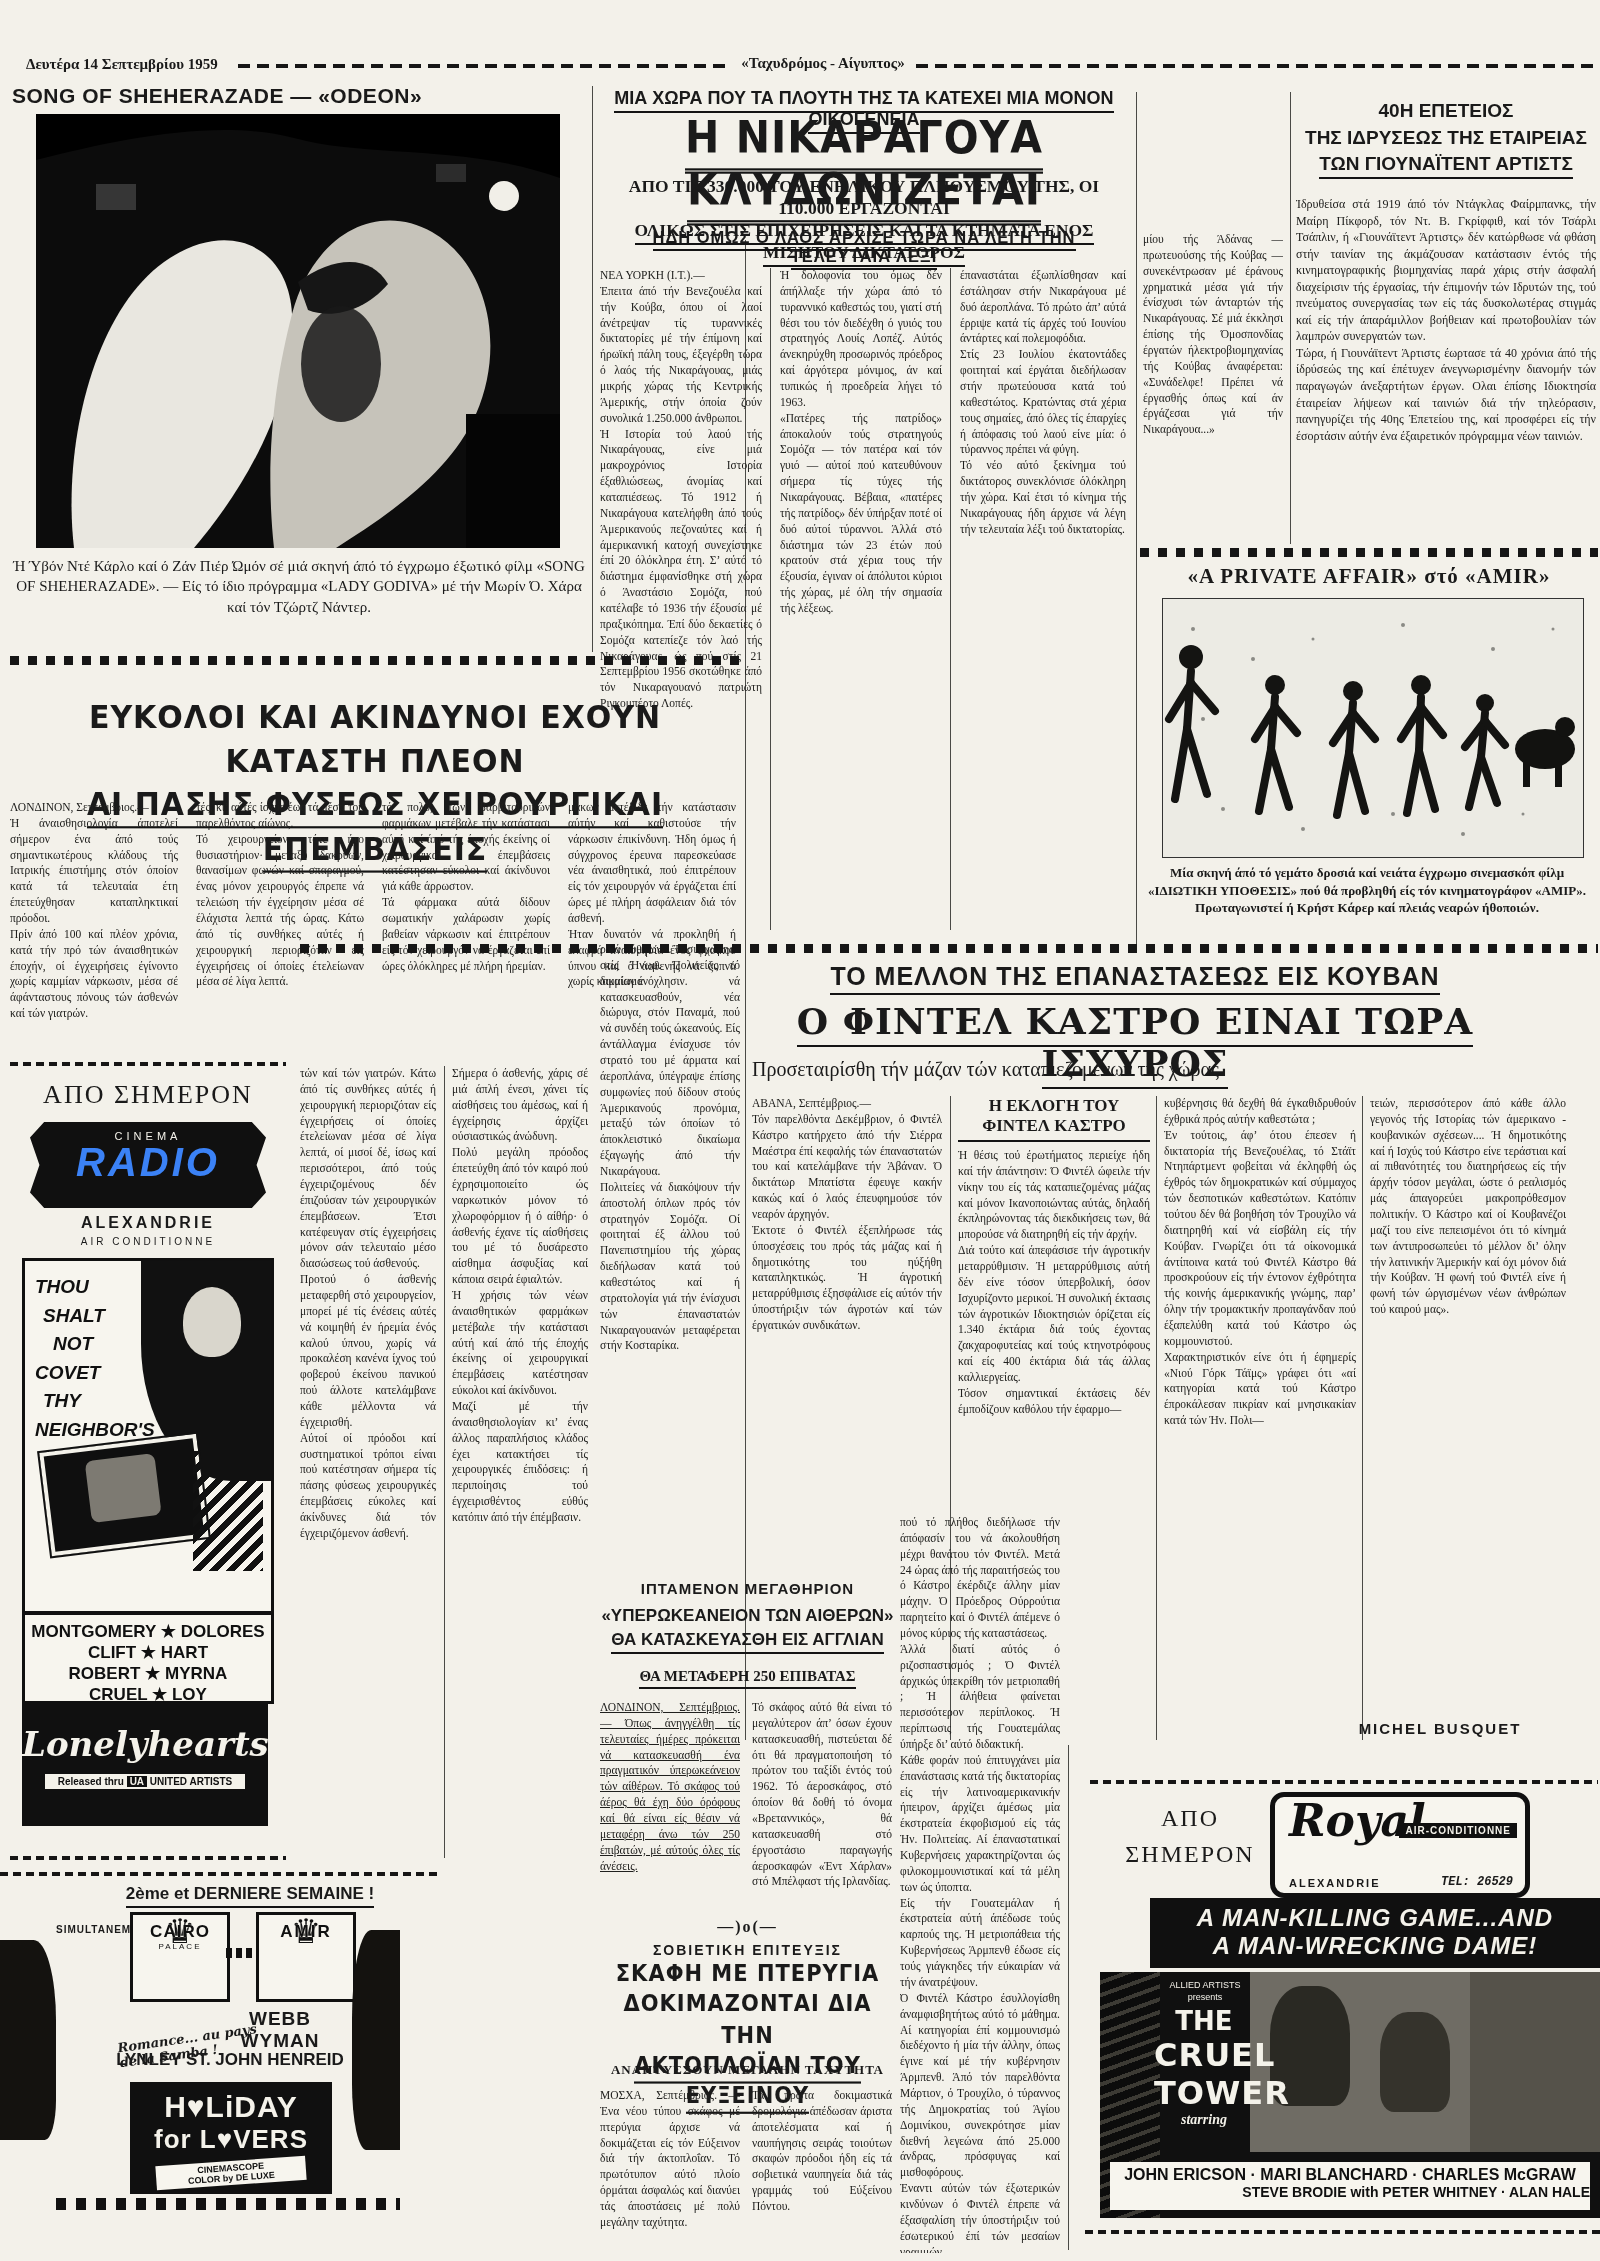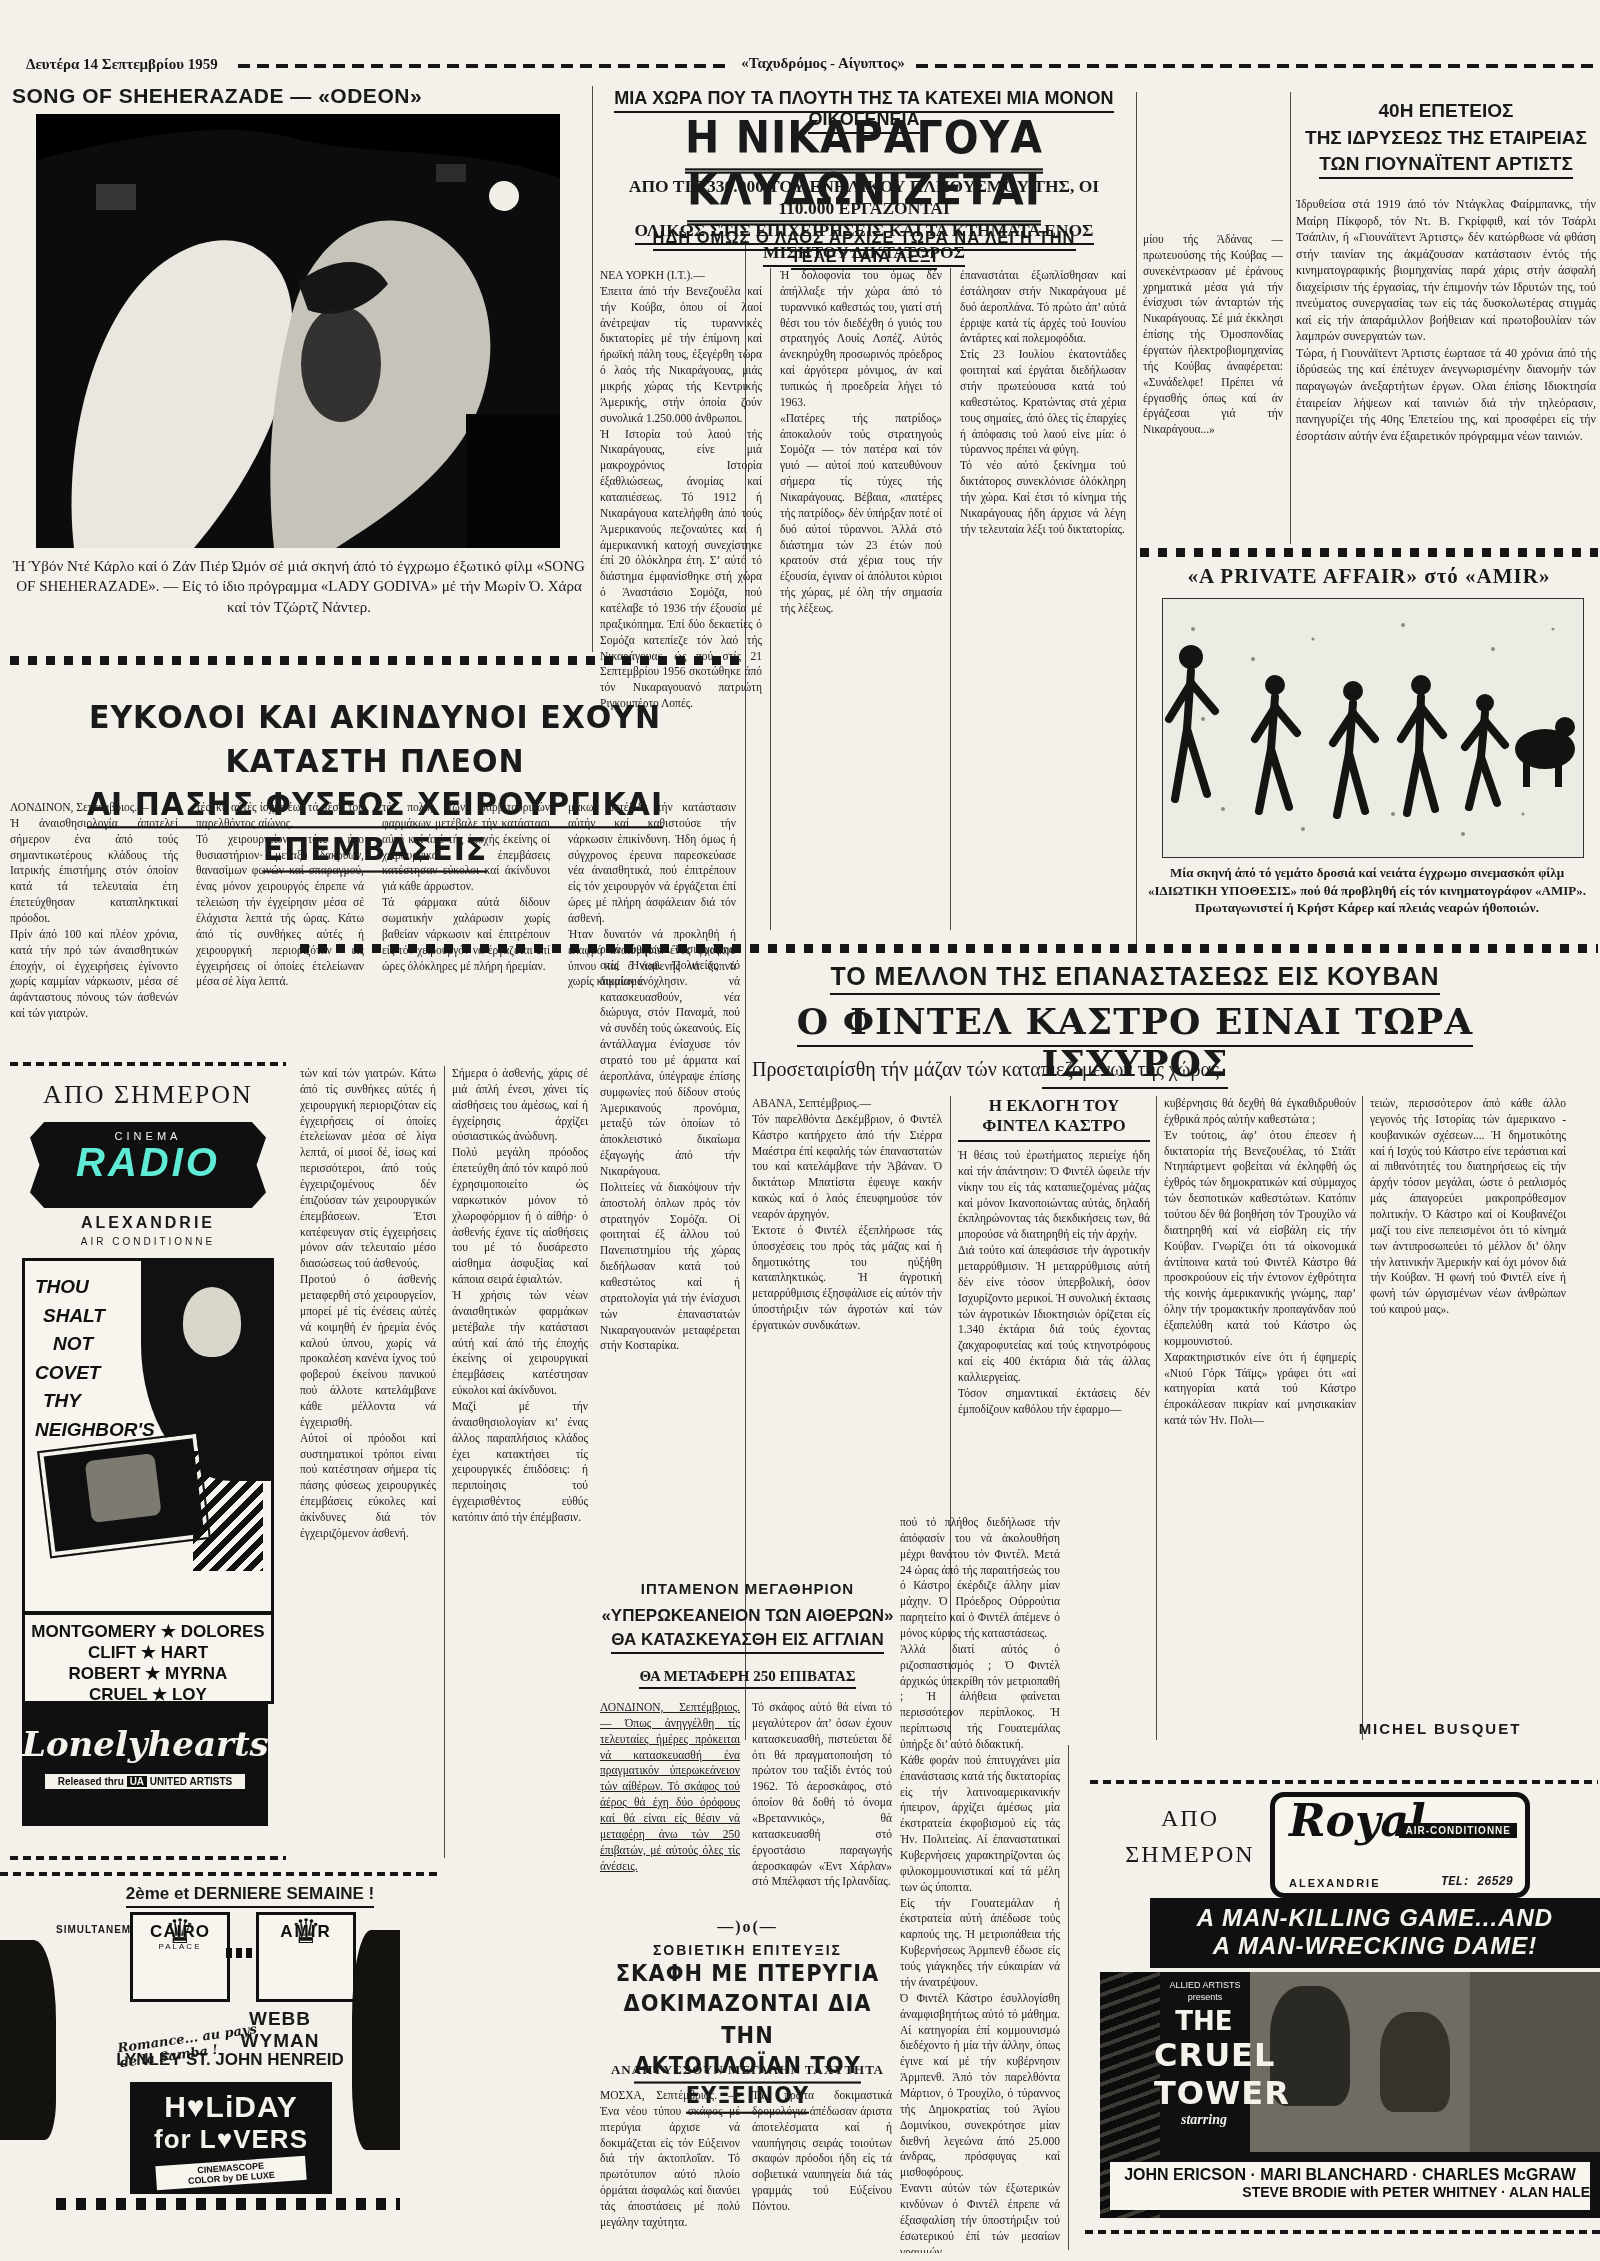--- a/index.html
+++ b/index.html
@@ -169,21 +169,21 @@
   <div class="abs vrule" style="left:444px;top:1066px;height:792px;"></div>
   <div class="abs col" style="left:452px;top:1066px;width:136px;height:792px;">Σήμερα ό άσθενής, χάρις σέ μιά άπλή ένεσι, χάνει τίς αίσθήσεις του άμέσως, καί ή έγχείρησις άρχίζει ούσιαστικώς άνώδυνη.
 Πολύ μεγάλη πρόοδος έπετεύχθη άπό τόν καιρό πού έχρησιμοποιείτο ώς ναρκωτικόν μόνον τό χλωροφόρμιον ή ό αίθήρ· ό άσθενής έχανε τίς αίσθήσεις του μέ τό δυσάρεστο αίσθημα άσφυξίας καί κάποια σειρά έφιαλτών.
 Ή χρήσις τών νέων άναισθητικών φαρμάκων μετέβαλε τήν κατάστασι αύτή καί άπό τής έποχής έκείνης οί χειρουργικαί έπεμβάσεις κατέστησαν εύκολοι καί άκίνδυνοι.
 Μαζί μέ τήν άναισθησιολογίαν κι’ ένας άλλος παραπλήσιος κλάδος έχει κατακτήσει τίς χειρουργικές έπιδόσεις: ή περιποίησις τού έγχειρισθέντος εύθύς κατόπιν άπό τήν έπέμβασιν.</div>
 
   <div class="abs wavy" style="left:10px;top:1062px;width:276px;"></div>
   <div class="abs ctr" style="left:10px;top:1080px;width:276px;font:26px 'Liberation Serif',serif;letter-spacing:2px;">ΑΠΟ ΣΗΜΕΡΟΝ</div>
   <div class="abs" style="left:30px;top:1122px;width:236px;height:86px;background:#101010;clip-path:polygon(0 18%,6% 0,94% 0,100% 18%,96% 50%,100% 82%,94% 100%,6% 100%,0 82%,4% 50%);">
     <div class="ctr sans" style="color:#f4f2ea;font-size:11px;letter-spacing:4px;padding-top:8px;">CINEMA</div>
-    <div class="ctr sans" style="color:#5eead4;font-size:40px;font-weight:bold;font-style:italic;letter-spacing:3px;margin-top:-2px;">RADIO</div>
+    <div class="ctr sans" style="color:#3b82f6;font-size:40px;font-weight:bold;font-style:italic;letter-spacing:3px;margin-top:-2px;">RADIO</div>
   </div>
   <div class="abs ctr sans" style="left:30px;top:1214px;width:236px;font-size:16px;font-weight:bold;letter-spacing:3px;">ALEXANDRIE</div>
   <div class="abs ctr sans" style="left:30px;top:1236px;width:236px;font-size:10px;letter-spacing:3px;">AIR CONDITIONNE</div>
   <div class="abs adframe whitebox" style="left:22px;top:1258px;width:246px;height:350px;overflow:hidden;">
     <div class="sans" style="position:absolute;left:10px;top:12px;width:120px;font-size:19px;font-weight:bold;font-style:italic;line-height:1.5;">
       <div>THOU</div>
       <div style="padding-left:8px;">SHALT</div>
       <div style="padding-left:18px;">NOT</div>
       <div>COVET</div>
       <div style="padding-left:8px;">THY</div>

